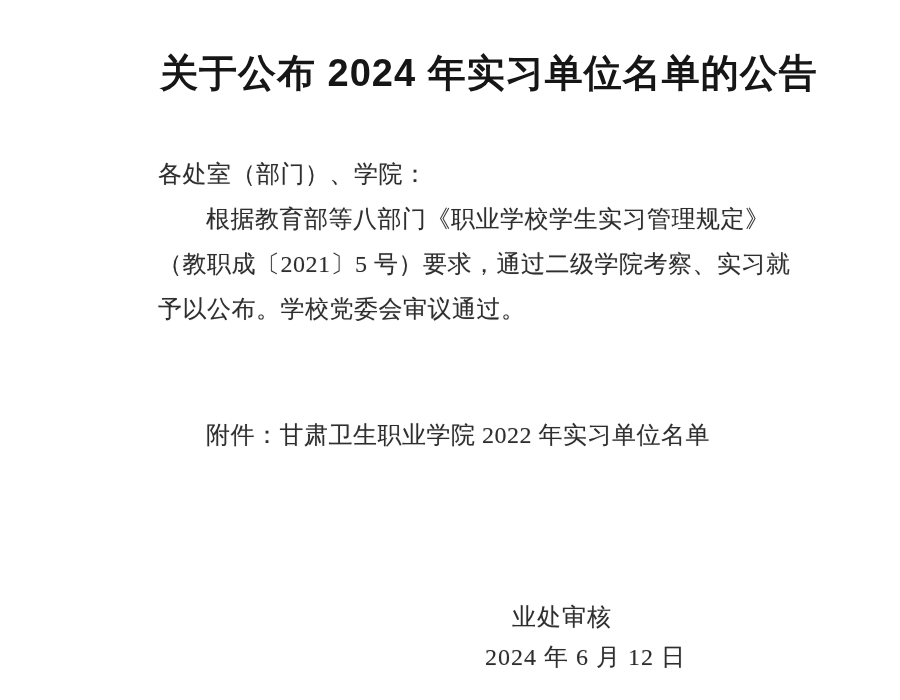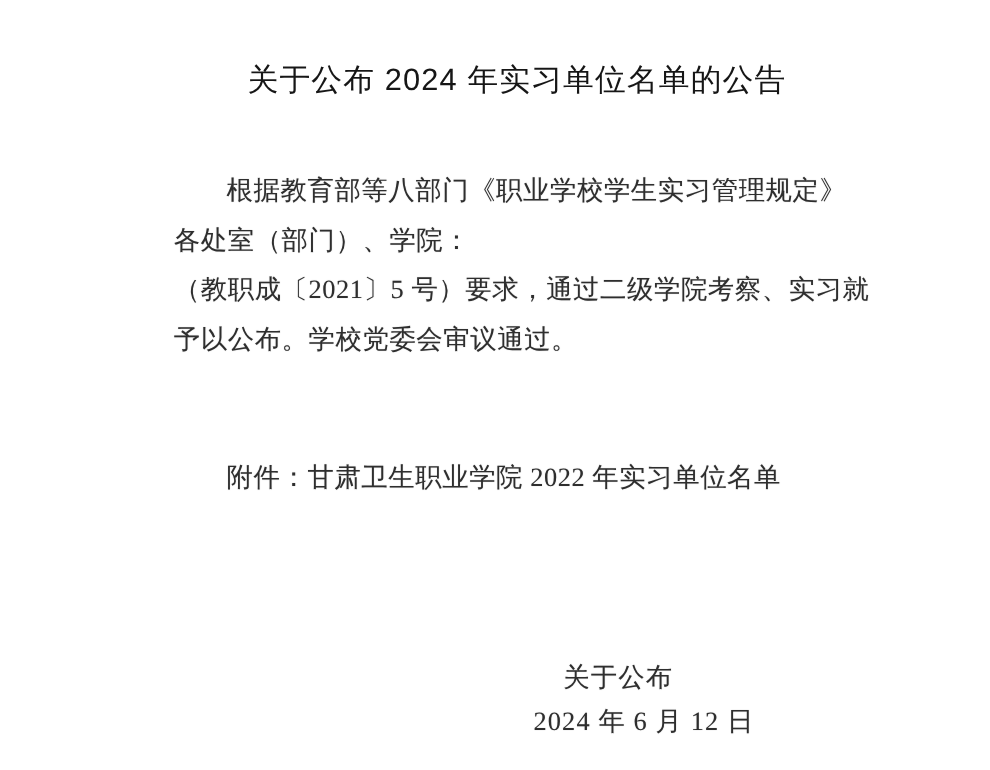--- a/index.html
+++ b/index.html
@@ -22,22 +22,22 @@
     background: var(--bg, #ffffff);
   }
 
   .doc-title {
     position: absolute;
     top: 52px;
     left: 160px;
     width: 620px;
     text-align: center;
     font-family: "Liberation Sans", sans-serif;
-    font-weight: normal;
-    font-size: 28px;
+    font-weight: bold;
+    font-size: 38px;
     line-height: 42px;
     letter-spacing: 1px;
     color: var(--title-color, #161616);
     white-space: nowrap;
   }
 
   .doc-body {
     position: absolute;
     top: 152px;
     left: 158px;
@@ -102,25 +102,25 @@
   }
 </style>
 </head>
 <body style="--bg: #ffffff; --title-color: #161616; --body-color: #2e2e2e;">
 
 <div class="page">
 
   <h1 class="doc-title">关于公布 2024 年实习单位名单的公告</h1>
 
   <div class="doc-body">
+    <div class="doc-line">各处室（部门）、学院：</div>
     <div class="doc-line indent">根据教育部等八部门《职业学校学生实习管理规定》</div>
-    <div class="doc-line">各处室（部门）、学院：</div>
     <div class="doc-line">（教职成〔2021〕5 号）要求，通过二级学院考察、实习就</div>
     <div class="doc-line">予以公布。学校党委会审议通过。</div>
   </div>
 
   <div class="attachment-line">附件：甘肃卫生职业学院 2022 年实习单位名单</div>
 
-  <div class="signature-line">关于公布</div>
+  <div class="signature-line">业处审核</div>
 
   <div class="date-line">2024 年 6 月 12 日</div>
 
 </div>
 
 </body></html>

